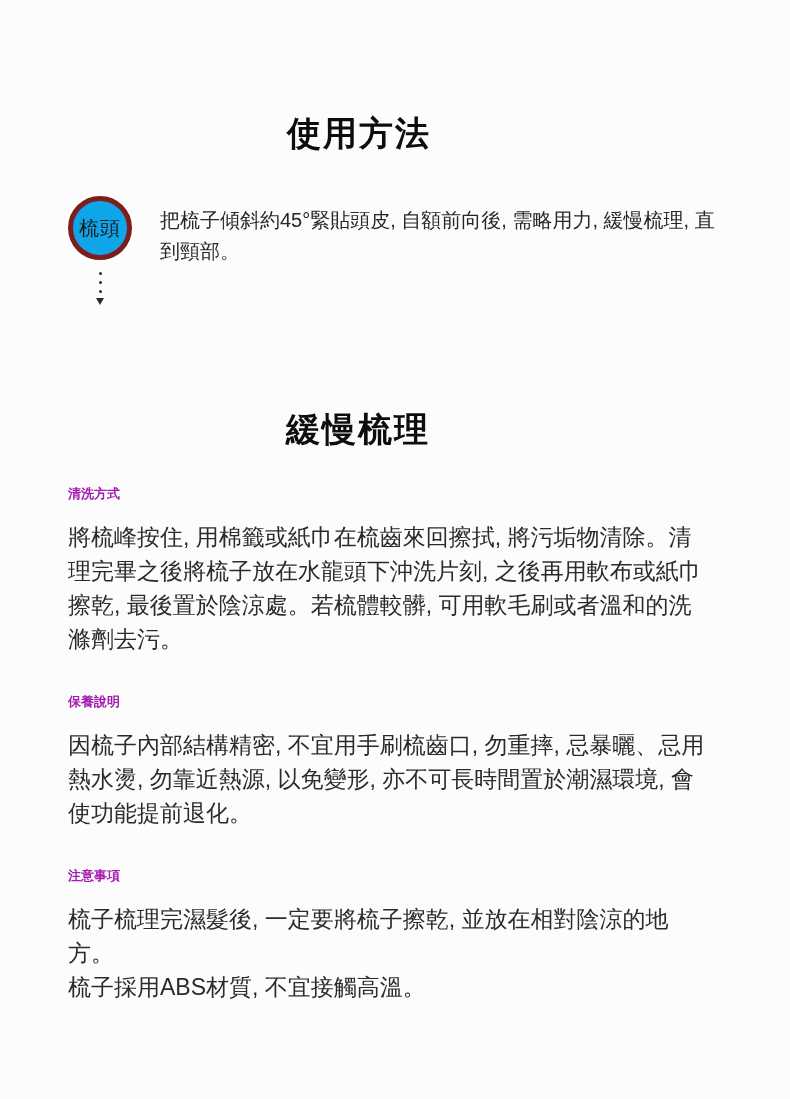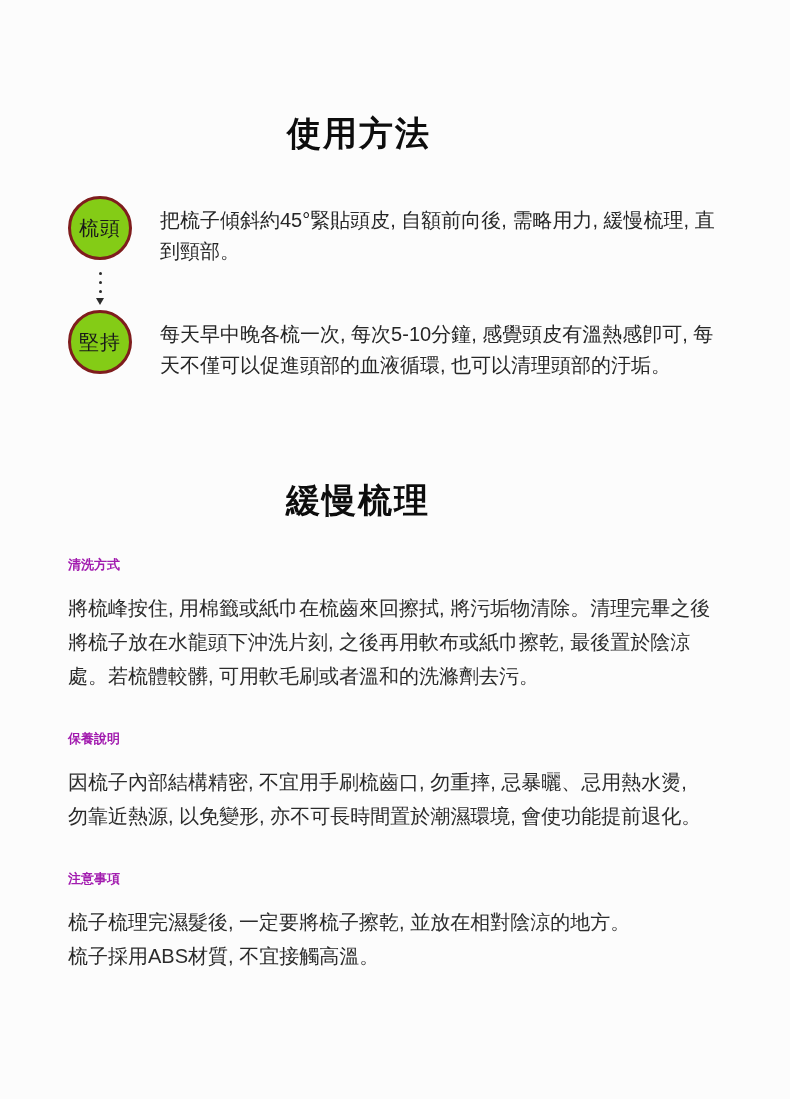--- a/index.html
+++ b/index.html
@@ -32,23 +32,23 @@
   .badge-col {
     width: 68px;
     flex-shrink: 0;
     display: flex;
     flex-direction: column;
     align-items: center;
   }
   .badge {
     width: 64px;
     height: 64px;
-    border: 3px solid #7f1d1d;
+    border: 5px solid #7f1d1d;
     border-radius: 50%;
-    background: #84cc16;
+    background: #0ea5e9;
     display: flex;
     align-items: center;
     justify-content: center;
     font-size: 20px;
     color: #1a1a1a;
     letter-spacing: 1px;
   }
   .connector {
     display: flex;
     flex-direction: column;
@@ -81,21 +81,21 @@
   .notice-block h3 {
     margin: 34px 0 14px;
     font-size: 13px;
     line-height: 24px;
     font-weight: 700;
     color: #a21caf;
   }
   .notice-block p {
     margin: 0;
     width: 644px;
-    font-size: 20px;
+    font-size: 23px;
     line-height: 34px;
     color: #2b2b2b;
   }
   .notice-block p:empty { display: none; }
 </style>
 </head>
 <body>
 
 <div class="page">
 
@@ -111,26 +111,20 @@
             <span class="dot"></span>
             <span class="dot"></span>
             <span class="dot"></span>
             <span class="arrow-down"></span>
           </div>
         </div>
         <p class="step-text">把梳子傾斜約45°緊貼頭皮, 自額前向後, 需略用力, 緩慢梳理, 直到頸部。</p>
       </div>
 
 
-      <div class="step">
-        <div class="badge-col">
-          <div class="badge">堅持</div>
-        </div>
-        <p class="step-text">每天早中晚各梳一次, 每次5-10分鐘, 感覺頭皮有溫熱感卽可, 每天不僅可以促進頭部的血液循環, 也可以清理頭部的汙垢。</p>
-      </div>
 
     </div>
   </div>
 
   <div class="notice">
     <h1 class="big-title" style="padding-top:0;">緩慢梳理</h1>
 
     <div class="notice-block">
       <h3>清洗方式</h3>
       <p>將梳峰按住, 用棉籤或紙巾在梳齒來回擦拭, 將污垢物清除。清理完畢之後將梳子放在水龍頭下沖洗片刻, 之後再用軟布或紙巾擦乾, 最後置於陰涼處。若梳體較髒, 可用軟毛刷或者溫和的洗滌劑去污。</p>

